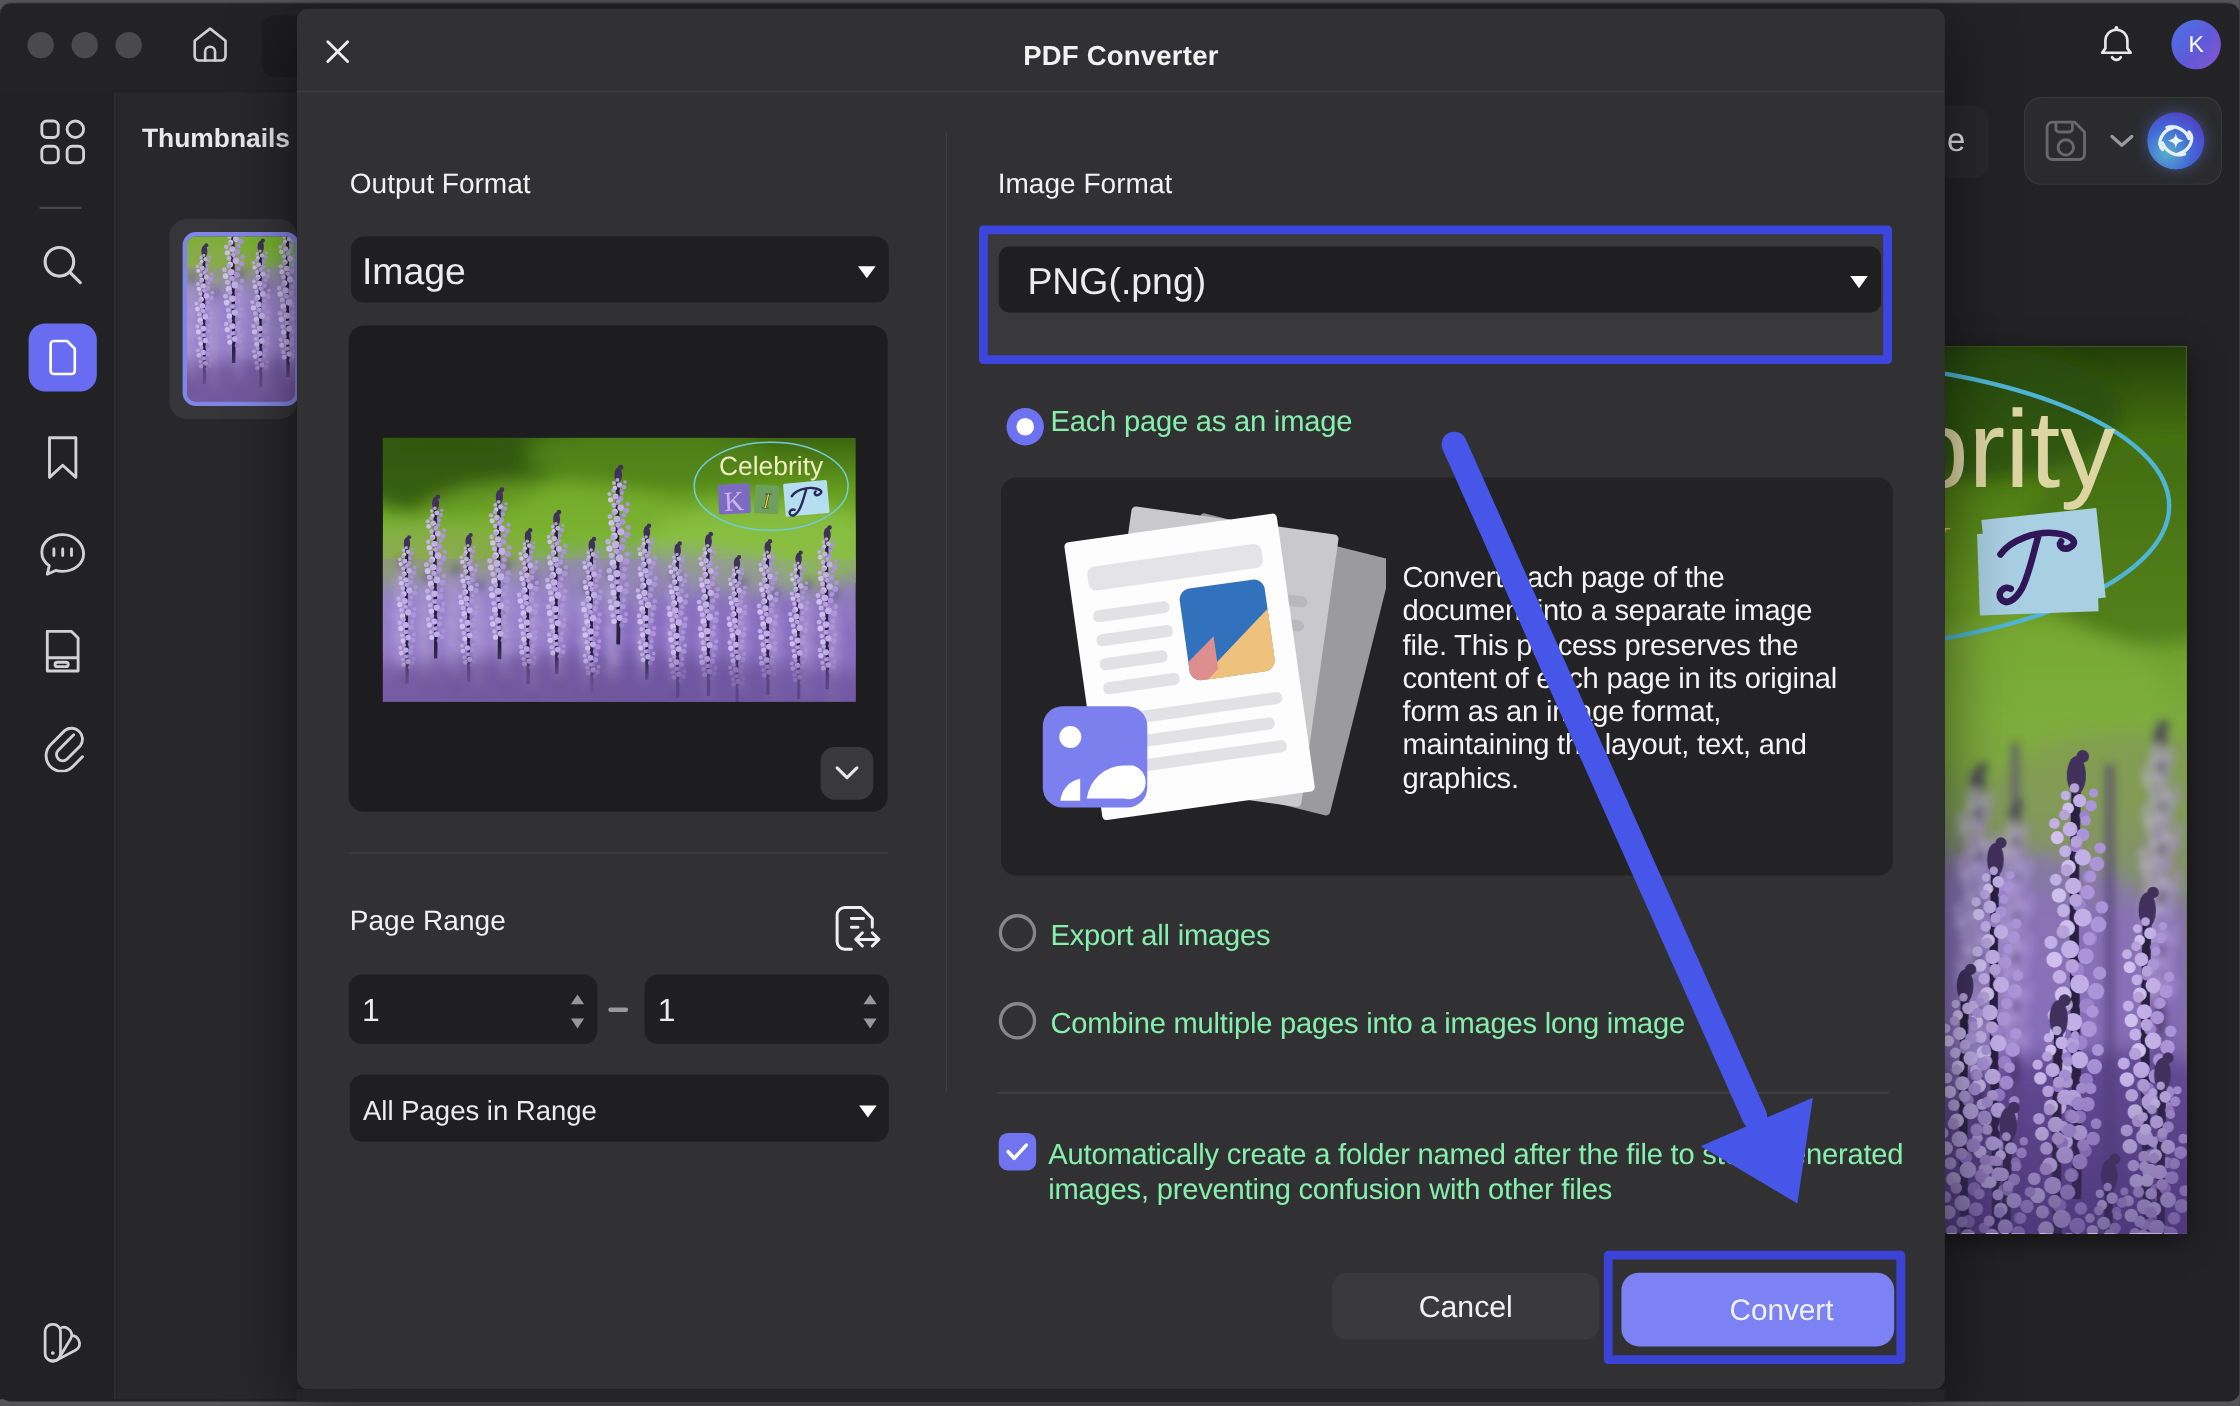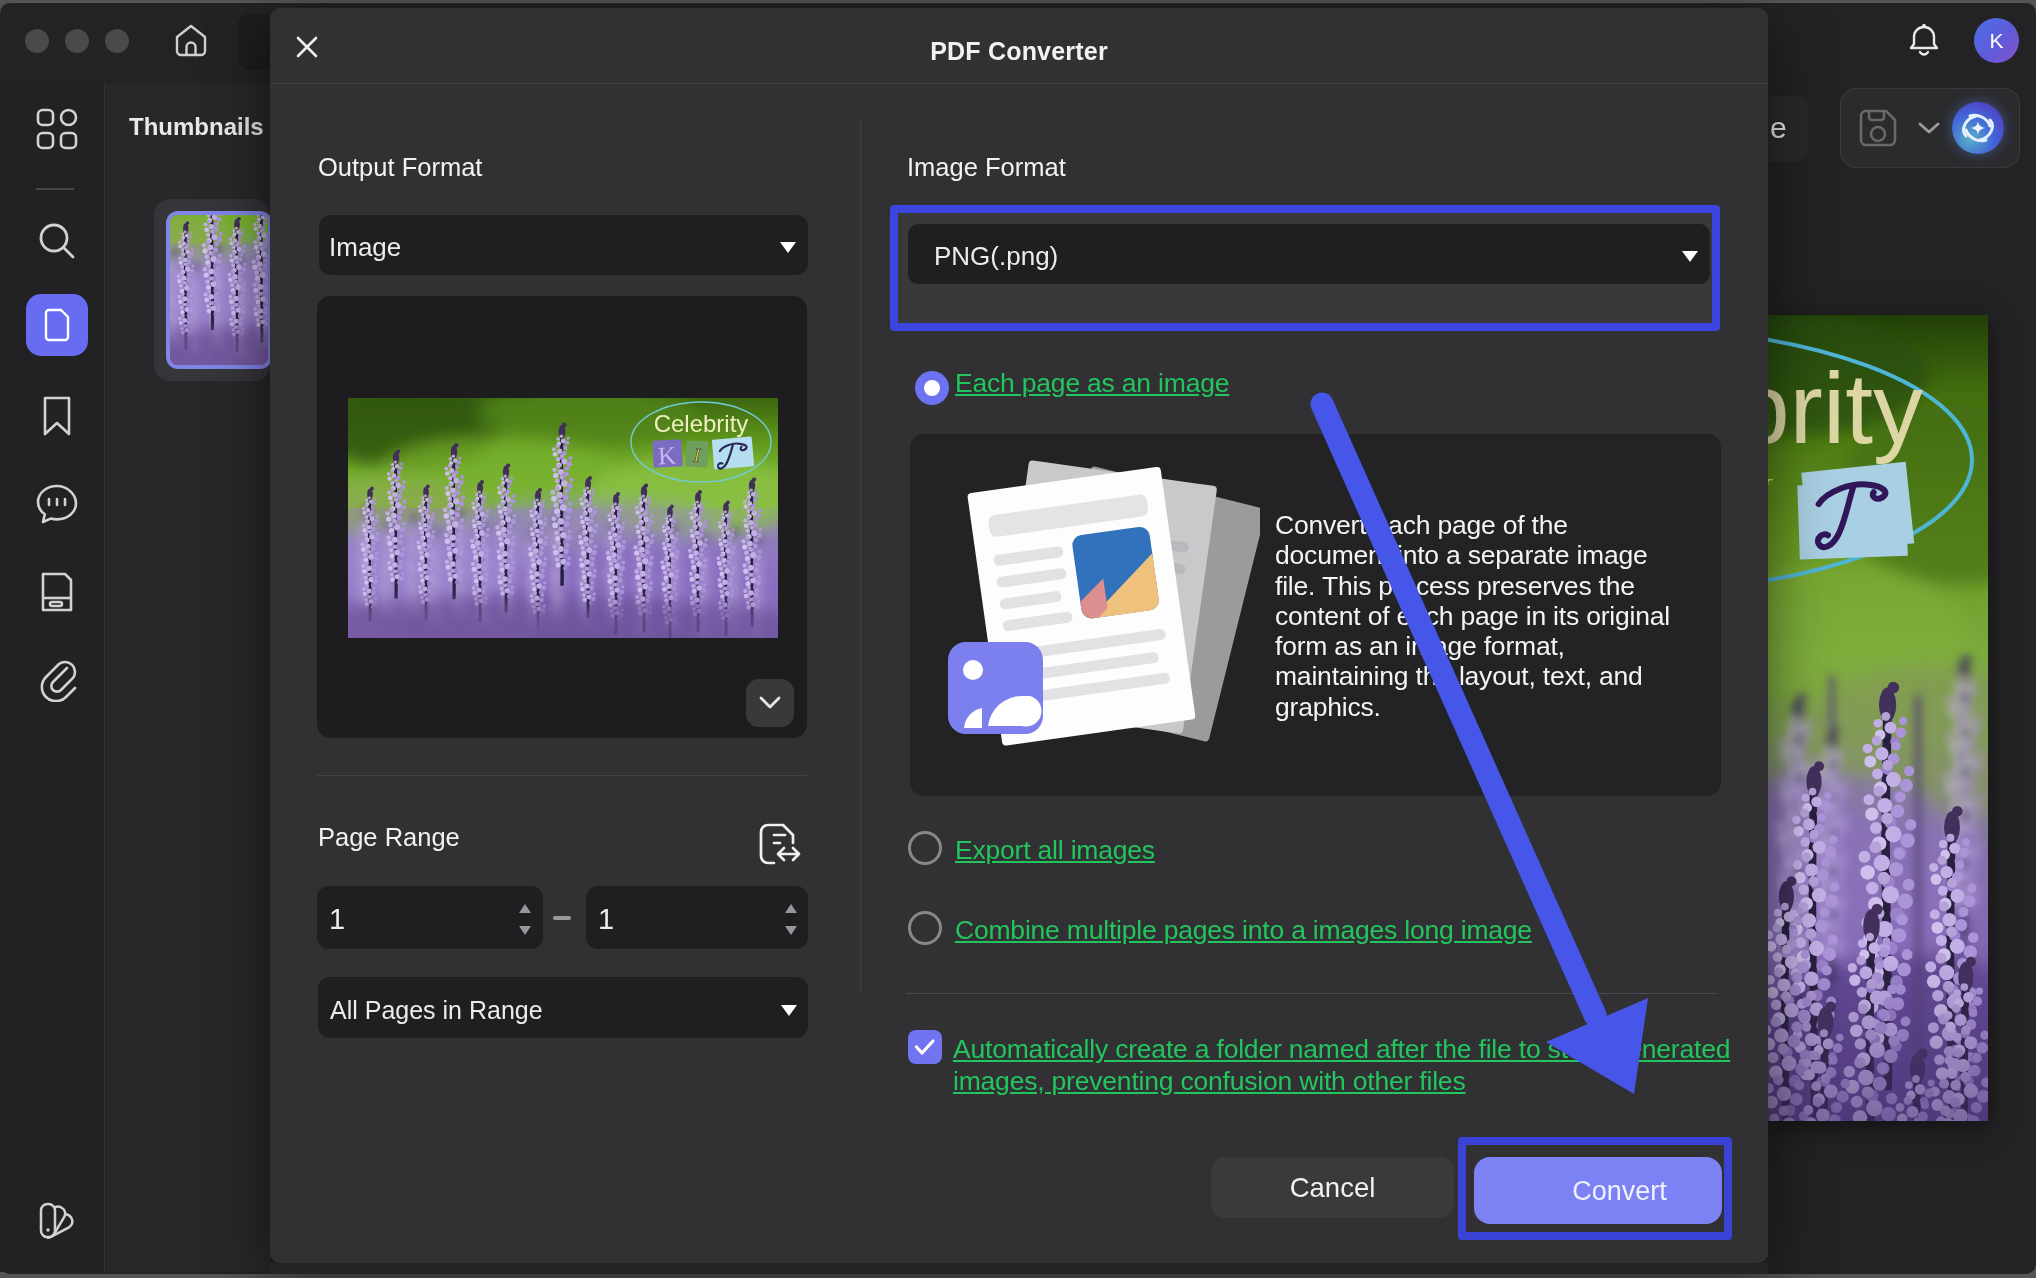--- a/index.html
+++ b/index.html
@@ -13,27 +13,27 @@
   .tl { position:absolute; top:29px; width:24px; height:24px; border-radius:50%; background:#4a4a4c; }
   
   .sidebar { position:absolute; left:0; top:84px; width:105px; height:1188px; background:#222224; border-right:1px solid #353537;}
   .thumbpanel { position:absolute; left:106px; top:84px; width:164px; height:1188px; background:#28282a; }
   .modal { position:absolute; left:270px; top:8px; width:1498px; height:1255px;
            background:#313133; border-radius:10px; box-shadow:0 18px 60px rgba(0,0,0,.55); }
   .modal-h { position:absolute; left:0; top:0; width:100%; height:76px; border-bottom:1px solid #404042; }
   .mtitle { position:absolute; top:29px; left:0; width:100%; text-align:center; color:#f2f2f3; font-size:25px; font-weight:bold; letter-spacing:.2px;}
   .vdiv { position:absolute; left:590px; top:112px; width:1px; height:873px; background:#3e3e40; }
   .h2 { color:#f2f2f3; font-size:25.5px; font-weight:normal; }
-  .ctl { background:#1f1f21; border-radius:12px; position:absolute; color:#ececee; font-size:26px; }
+  .ctl { background:#1f1f21; border-radius:12px; position:absolute; color:#ececee; font-size:34px; }
   .caret { position:absolute; width:0; height:0; border-left:8px solid transparent; border-right:8px solid transparent; border-top:11px solid #fff; }
   .radio { position:absolute; width:34px; height:34px; border-radius:50%; }
   .radio.on { background:#6d72f2; }
   .radio.on::after { content:""; position:absolute; left:9px; top:9px; width:16px; height:16px; border-radius:50%; background:#fff; }
   .radio.off { border:3px solid #87878a; }
-  .rlabel { position:absolute; color:#22c55e; font-size:26.5px; letter-spacing:-0.2px;text-decoration:underline; }
+  .rlabel { position:absolute; color:#86efac; font-size:26.5px; letter-spacing:-0.2px; }
 </style>
 </head>
 <body>
 <div class="app"></div>
 
 <div id="topbar">
   <div class="tl" style="left:25px;"></div>
   <div class="tl" style="left:65px;"></div>
   <div class="tl" style="left:105px;"></div>
 

